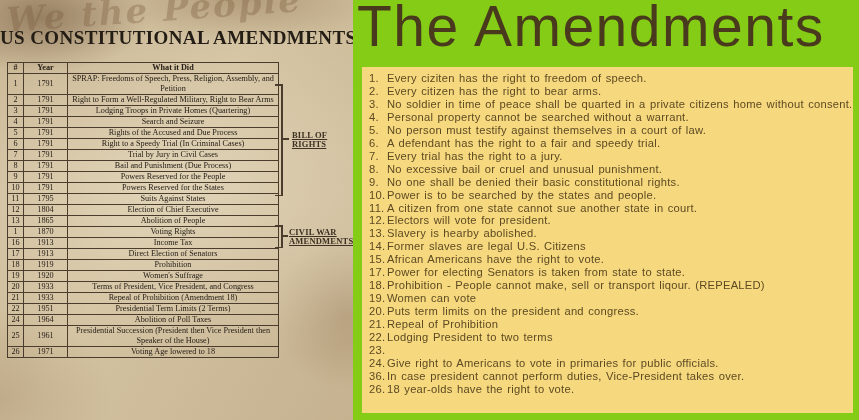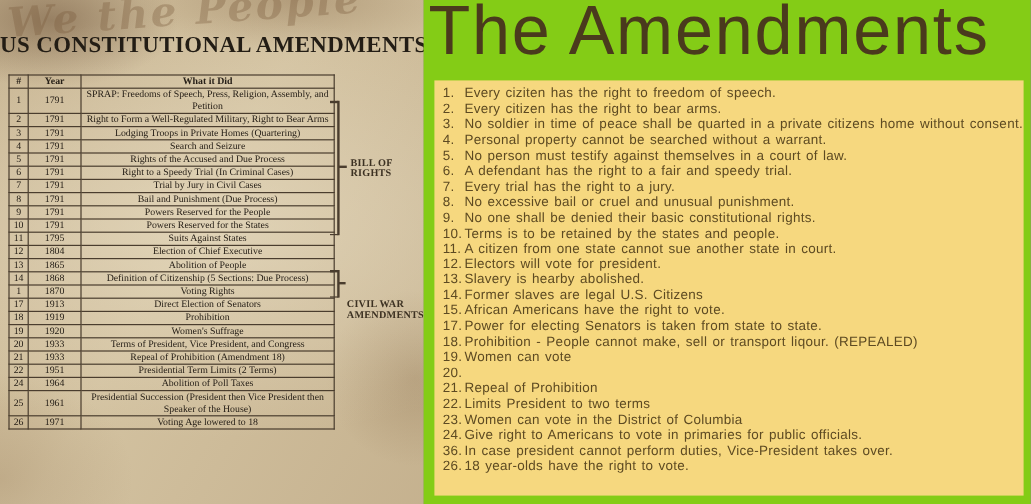--- a/index.html
+++ b/index.html
@@ -40,21 +40,21 @@
     border:1.3px solid #4a3d2e;padding:0 2px;text-align:center;
     line-height:10px;overflow:hidden;
   }
   table.amend th{font-weight:700;}
   .col-num{width:16px;} .col-year{width:44px;}
 
   
   .br{position:absolute;background:#4a3d2e;}
   .bracket-label{
     position:absolute;font-family:"Liberation Serif",serif;font-weight:700;
-    font-size:8.5px;line-height:8.5px;color:#3c3122;letter-spacing:.2px;white-space:nowrap;
+    font-size:8.5px;line-height:8.5px;color:#3c3122;letter-spacing:.2px;white-space:nowrap;text-decoration:underline;
   }
 
   
   .right-panel{
     position:absolute;left:353px;top:0;width:506px;height:420px;
     background:#84cc16;
   }
   .right-title{
     position:absolute;left:4px;top:-9px;
     font-size:57px;line-height:70px;font-weight:400;
@@ -155,28 +155,28 @@
             <td>12</td>
             <td>1804</td>
             <td>Election of Chief Executive</td>
           </tr>
           <tr>
             <td>13</td>
             <td>1865</td>
             <td>Abolition of People</td>
           </tr>
           <tr>
-            <td>14</td>
-            <td>1868</td>
-            <td>Definition of Citizenship (5 Sections: Due Process)</td>
-          </tr>
-          <tr>
             <td>1</td>
             <td>1870</td>
             <td>Voting Rights</td>
+          </tr>
+          <tr>
+            <td>16</td>
+            <td>1913</td>
+            <td>Income Tax</td>
           </tr>
           <tr>
             <td>17</td>
             <td>1913</td>
             <td>Direct Election of Senators</td>
           </tr>
           <tr>
             <td>18</td>
             <td>1919</td>
             <td>Prohibition</td>
@@ -225,21 +225,21 @@
     <div class="br" style="left:282px;top:138px;width:7px;height:1.5px;"></div>
     <div class="bracket-label" style="left:292px;top:131px;">
       <div>BILL OF</div>
       <div>RIGHTS</div>
     </div>
 
     <div class="br" style="left:281px;top:225px;width:1.5px;height:23px;"></div>
     <div class="br" style="left:275px;top:225px;width:7px;height:1.5px;"></div>
     <div class="br" style="left:275px;top:246.5px;width:7px;height:1.5px;"></div>
     <div class="br" style="left:282px;top:235px;width:6px;height:1.5px;"></div>
-    <div class="bracket-label" style="left:289px;top:228px;margin-top:21px;">
+    <div class="bracket-label" style="left:289px;top:228px;">
       <div>CIVIL WAR</div>
       <div>AMENDMENTS</div>
     </div>
   </div>
 
   <div class="right-panel">
     <div class="right-title">The Amendments</div>
     <div class="list-panel">
       <div>
           <div class="li">
@@ -273,21 +273,21 @@
           <div class="li">
             <span class="num">8.</span>
             <span class="txt">No excessive bail or cruel and unusual punishment.</span>
           </div>
           <div class="li">
             <span class="num">9.</span>
             <span class="txt">No one shall be denied their basic constitutional rights.</span>
           </div>
           <div class="li">
             <span class="num">10.</span>
-            <span class="txt">Terms is to be retained by the states and people.</span>
+            <span class="txt">Power is to be searched by the states and people.</span>
           </div>
           <div class="li">
             <span class="num">11.</span>
             <span class="txt">A citizen from one state cannot sue another state in court.</span>
           </div>
           <div class="li">
             <span class="num">12.</span>
             <span class="txt">Electors will vote for president.</span>
           </div>
           <div class="li">
@@ -309,32 +309,32 @@
           <div class="li">
             <span class="num">18.</span>
             <span class="txt">Prohibition - People cannot make, sell or transport liqour. (REPEALED)</span>
           </div>
           <div class="li">
             <span class="num">19.</span>
             <span class="txt">Women can vote</span>
           </div>
           <div class="li">
             <span class="num">20.</span>
+            <span class="txt">Puts term limits on the president and congress.</span>
           </div>
           <div class="li">
             <span class="num">21.</span>
             <span class="txt">Repeal of Prohibition</span>
           </div>
           <div class="li">
             <span class="num">22.</span>
-            <span class="txt">Limits President to two terms</span>
+            <span class="txt">Lodging President to two terms</span>
           </div>
           <div class="li">
             <span class="num">23.</span>
-            <span class="txt">Women can vote in the District of Columbia</span>
           </div>
           <div class="li">
             <span class="num">24.</span>
             <span class="txt">Give right to Americans to vote in primaries for public officials.</span>
           </div>
           <div class="li">
             <span class="num">36.</span>
             <span class="txt">In case president cannot perform duties, Vice-President takes over.</span>
           </div>
           <div class="li">

